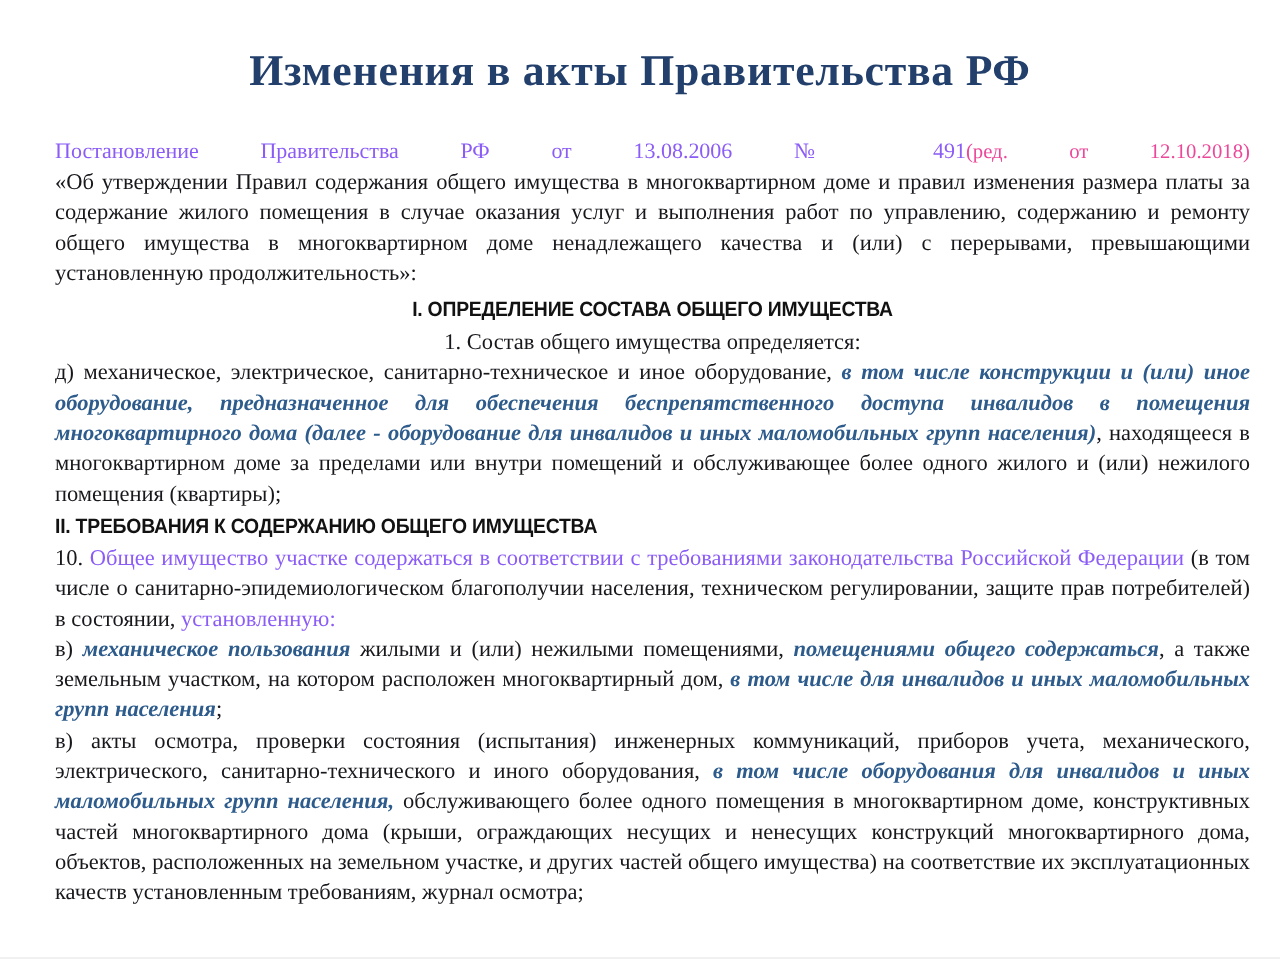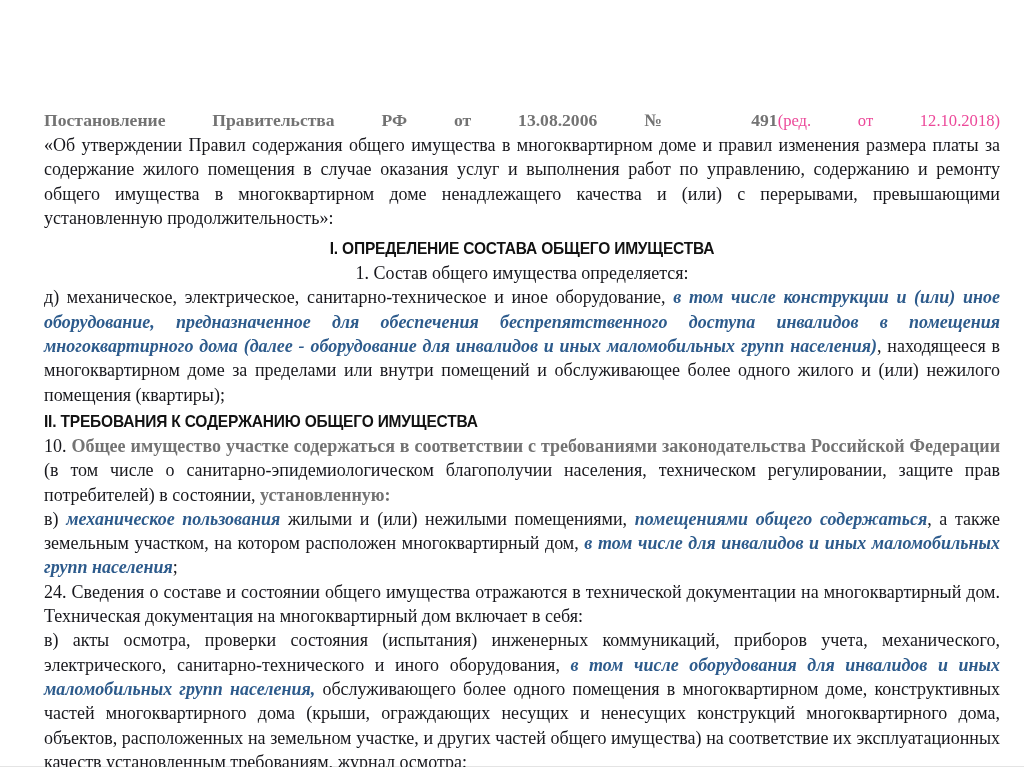--- a/index.html
+++ b/index.html
@@ -56,22 +56,22 @@
     line-height: 24.3px;
     text-align: justify;
     text-justify: inter-word;
     color: #17171c;
   }
 
   p.block.nojust { text-align: center; }
 
   
   .red {
-    color: #737373;
-    font-weight: bold;
+    color: #8b5cf6;
+    font-weight: normal;
   }
   .blue-i {
     color: #2d5b8c;
     font-weight: bold;
     font-style: italic;
   }
 
   
   .sec-head {
     margin: 0;
@@ -107,20 +107,21 @@
     color: #ec4899;
     font-weight: normal;
     font-size: 16.6px;
   }
 </style>
 </head>
 <body>
 
 <div class="slide">
 
+  <div class="slide-title">Изменения в акты Правительства РФ</div>
 
   <div class="body-area">
 
     <p class="decree-line"><span class="red">Постановление Правительства РФ от 13.08.2006 № 491</span><span class="reg">(ред. от 12.10.2018)</span></p>
 
     <p class="block">«Об утверждении Правил содержания общего имущества в многоквартирном доме и правил изменения размера платы за содержание жилого помещения в случае оказания услуг и выполнения работ по управлению, содержанию и ремонту общего имущества в многоквартирном доме ненадлежащего качества и (или) с перерывами, превышающими установленную продолжительность»:</p>
 
     <div class="gap-sm"></div>
 
     <p class="sec-head center">I. ОПРЕДЕЛЕНИЕ СОСТАВА ОБЩЕГО ИМУЩЕСТВА</p>
@@ -130,18 +131,17 @@
     <p class="block"><span>д) механическое, электрическое, санитарно-техническое и иное оборудование, </span><span class="blue-i">в том числе конструкции и (или) иное оборудование, предназначенное для обеспечения беспрепятственного доступа инвалидов в помещения многоквартирного дома (далее - оборудование для инвалидов и иных маломобильных групп населения)</span><span>, находящееся в многоквартирном доме за пределами или внутри помещений и обслуживающее более одного жилого и (или) нежилого помещения (квартиры);</span></p>
 
     <div class="gap-xs"></div>
 
     <p class="sec-head">II. ТРЕБОВАНИЯ К СОДЕРЖАНИЮ ОБЩЕГО ИМУЩЕСТВА</p>
 
     <p class="block"><span>10. </span><span class="red">Общее имущество участке содержаться в соответствии с требованиями законодательства Российской Федерации</span><span> (в том числе о санитарно-эпидемиологическом благополучии населения, техническом регулировании, защите прав потребителей) в состоянии, </span><span class="red">установленную:</span></p>
 
     <p class="block"><span>в) </span><span class="blue-i">механическое пользования</span><span> жилыми и (или) нежилыми помещениями, </span><span class="blue-i">помещениями общего содержаться</span><span>, а также земельным участком, на котором расположен многоквартирный дом, </span><span class="blue-i">в том числе для инвалидов и иных маломобильных групп населения</span><span>;</span></p>
 
-    <p class="block">24. Сведения о составе и состоянии общего имущества отражаются в технической документации на многоквартирный дом. Техническая документация на многоквартирный дом включает в себя:</p>
 
     <p class="block"><span>в) акты осмотра, проверки состояния (испытания) инженерных коммуникаций, приборов учета, механического, электрического, санитарно-технического и иного оборудования, </span><span class="blue-i">в том числе оборудования для инвалидов и иных маломобильных групп населения,</span><span> обслуживающего более одного помещения в многоквартирном доме, конструктивных частей многоквартирного дома (крыши, ограждающих несущих и ненесущих конструкций многоквартирного дома, объектов, расположенных на земельном участке, и других частей общего имущества) на соответствие их эксплуатационных качеств установленным требованиям, журнал осмотра;</span></p>
 
   </div>
 </div>
 
 </body></html>

